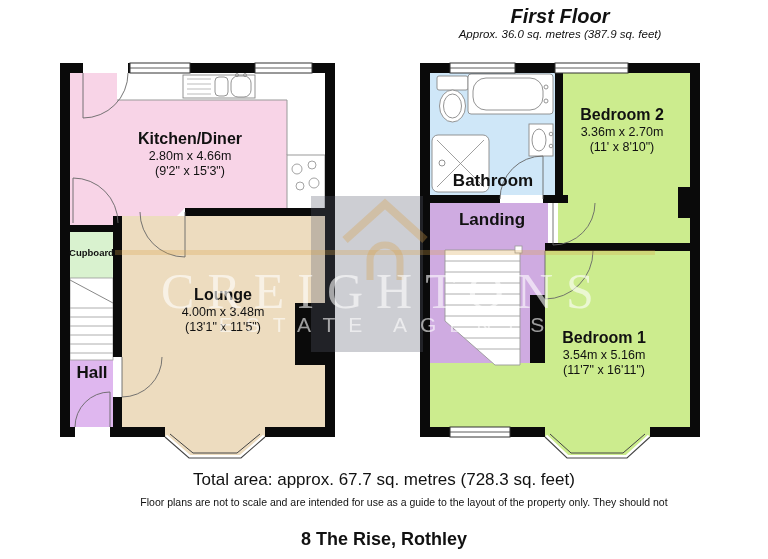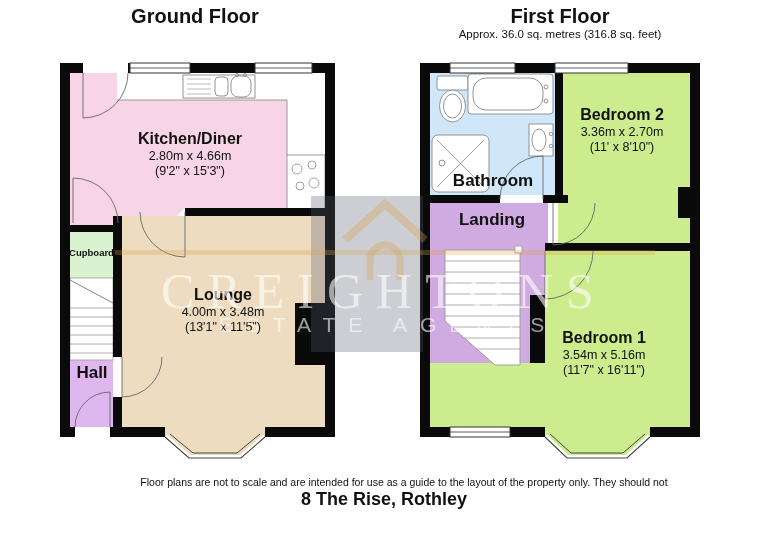--- a/index.html
+++ b/index.html
@@ -23,25 +23,24 @@
           font-size:21px;letter-spacing:13px;color:rgba(255,255,255,0.60);white-space:nowrap;}
   .foot{width:768px;text-align:center;}
   .foot .total{font-size:17px;line-height:20px;}
   .foot .disc{font-size:10.5px;line-height:13px;padding-left:40px;}
   .foot .addr{font-size:18px;font-weight:bold;line-height:20px;}
 </style>
 </head>
 <body>
 
 <div class="abs hdr" style="left:55px;top:5px;width:280px;">
-  <div class="t">Ground Floor</div>
-</div>
-<div class="abs hdr" style="left:420px;top:5px;width:280px;">
+</div>
+<div class="abs hdr" style="left:420px;top:5px;width:280px;font-style:italic;">
   <div class="t">First Floor</div>
-  <div class="s">Approx. 36.0 sq. metres (316.8 sq. feet)</div>
+  <div class="s">Approx. 36.0 sq. metres (387.9 sq. feet)</div>
 </div>
 
 <svg class="abs" style="left:55px;top:60px;" width="290" height="410" viewBox="0 0 290 410">
 
   <rect x="15" y="13" width="255" height="354" fill="#ffffff"></rect>
 
   <g>
     <rect x="15" y="13" width="47" height="152" fill="#f8d4e7"></rect>
     <rect x="62" y="40" width="170" height="108" fill="#f8d4e7"></rect>
     <path d="M62,148 L130,148 L113,165 L62,165 Z" fill="#f8d4e7"></path>
@@ -230,15 +229,16 @@
   <div class="wm-line abs"></div>
   <svg class="abs" style="left:335px;top:198px;" width="100" height="90" viewBox="0 0 100 90">
     <path d="M10,42 L50,6 L90,42" fill="none" stroke="rgba(214,160,70,0.32)" stroke-width="8"></path>
     <path d="M35,82 V62 A15,15 0 0 1 65,62 V82" fill="none" stroke="rgba(214,160,70,0.32)" stroke-width="7"></path>
   </svg>
   <div class="wm-brand">CREIGHTONS</div>
   <div class="wm-tag">ESTATE AGENTS</div>
 </div>
 
 <div class="abs foot" style="left:0;top:470px;">
+  <div class="total">Total area: approx. 67.7 sq. metres (728.3 sq. feet)</div>
   <div class="disc" style="margin-top:6px;">Floor plans are not to scale and are intended for use as a guide to the layout of the property only. They should not</div>
-  <div class="addr" style="margin-top:0;">8 The Rise, Rothley</div>
+  <div class="addr" style="margin-top:20px;">8 The Rise, Rothley</div>
 </div>
 
 </body></html>

